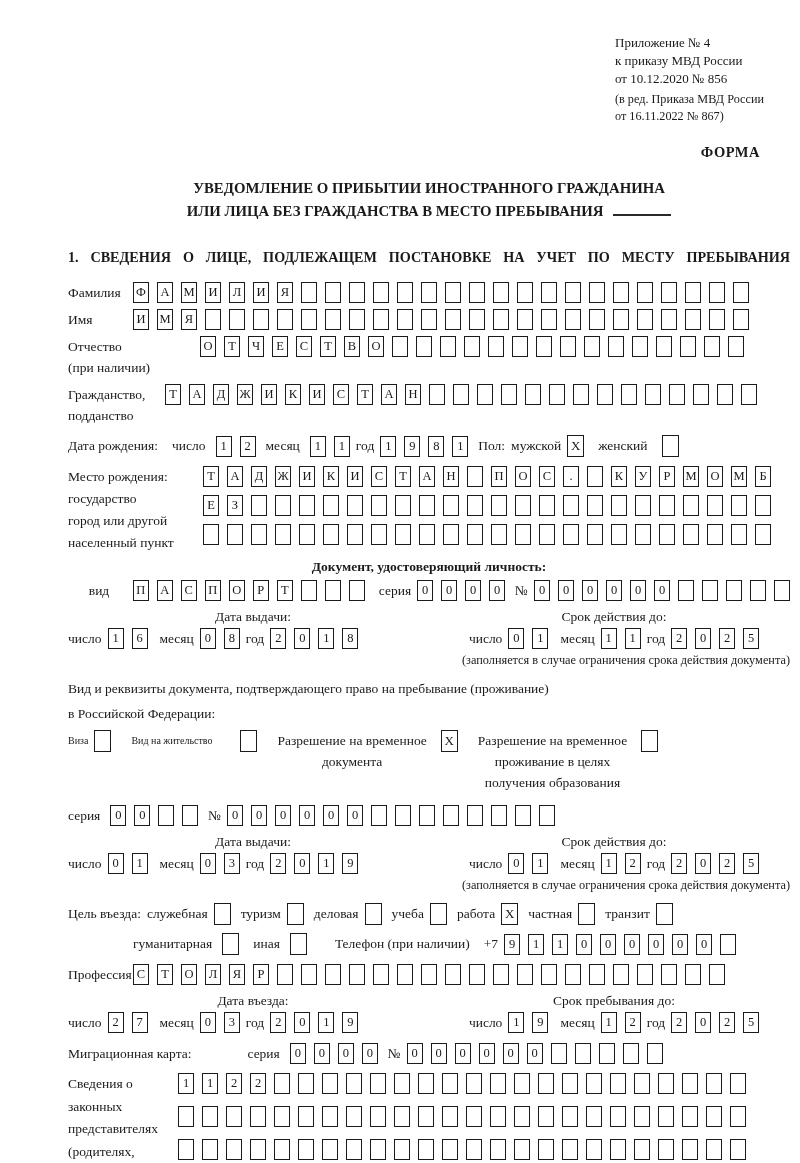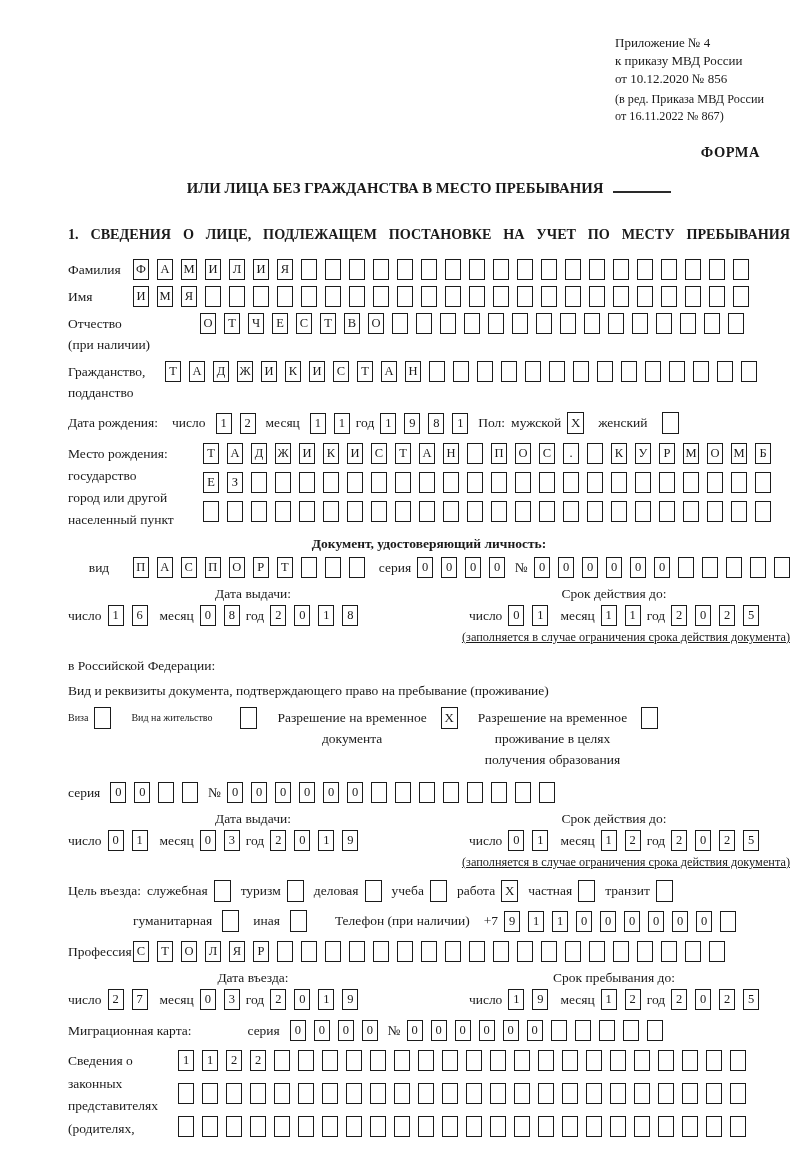--- a/index.html
+++ b/index.html
@@ -30,21 +30,21 @@
     font-size:13px;
   }
   .stack{display:flex;flex-direction:column;gap:8px;}
   .lab{font-size:13.5px;}
   .heading-c{font-weight:bold;font-size:13.5px;text-align:center;margin-top:5px;}
   .dates{display:flex;margin-top:8px;}
   .dcol-l{width:370px;flex-shrink:0;}
   .dcol-r{flex:1;}
   .dhead{text-align:center;font-size:13.5px;margin-bottom:3px;}
   .drow{display:flex;align-items:center;gap:6px;}
-  .note{font-size:12.3px;text-align:right;margin-top:4px;text-decoration:underline;}
+  .note{font-size:12.3px;text-align:right;margin-top:4px;}
   .intro{font-size:13.5px;line-height:25px;margin-top:8px;}
   .opts{display:flex;align-items:flex-start;margin-top:4px;}
   .optlabel{font-size:10px;line-height:21px;}
   .optmulti{font-size:13.5px;line-height:21px;text-align:center;}
   .gap6{width:6px;flex-shrink:0;} .gap10{width:10px;flex-shrink:0;} .gap14{width:14px;flex-shrink:0;} .gap20{width:20px;flex-shrink:0;} .gap28{width:28px;flex-shrink:0;}
   .purposes{display:flex;align-items:center;margin-top:10px;flex-wrap:nowrap;}
   .purposes .lab{margin-right:6px;}
   .purposes .cbx{margin-right:10px;}
   .phone-row{display:flex;align-items:center;margin-top:8px;padding-left:65px;}
 </style>
@@ -58,20 +58,21 @@
     <div>к приказу МВД России</div>
     <div>от 10.12.2020 № 856</div>
   </div>
   <div class="amendment">
     <div>(в ред. Приказа МВД России</div>
     <div>от 16.11.2022 № 867)</div>
   </div>
   <div class="forma">ФОРМА</div>
 
   <div class="title">
+    <div>УВЕДОМЛЕНИЕ О ПРИБЫТИИ ИНОСТРАННОГО ГРАЖДАНИНА</div>
     <div><span>ИЛИ ЛИЦА БЕЗ ГРАЖДАНСТВА В МЕСТО ПРЕБЫВАНИЯ</span><span class="blankline"></span></div>
   </div>
 
   <div class="h1">1. СВЕДЕНИЯ О ЛИЦЕ, ПОДЛЕЖАЩЕМ ПОСТАНОВКЕ НА УЧЕТ ПО МЕСТУ ПРЕБЫВАНИЯ</div>
 
   <div class="frow" style="margin-top:16px;">
     <div class="flabel w65">Фамилия</div>
     <div class="cells">
         <span class="cell">Ф</span>
         <span class="cell">А</span>
@@ -411,22 +412,22 @@
             <span class="cell">0</span>
             <span class="cell">2</span>
             <span class="cell">5</span>
           </span>
       </div>
     </div>
   </div>
   <div class="note">(заполняется в случае ограничения срока действия документа)</div>
 
   <div class="intro">
+    <div>Вид и реквизиты документа, подтверждающего право на пребывание (проживание)</div>
     <div>в Российской Федерации:</div>
-    <div>Вид и реквизиты документа, подтверждающего право на пребывание (проживание)</div>
   </div>
 
   <div class="opts">
     <span class="optlabel">Виза</span>
       <span class="gap6"></span>
     <span class="cbx"></span>
       <span class="gap20"></span>
     <span class="optlabel">Вид на жительство</span>
       <span class="gap28"></span>
     <span class="cbx"></span>

